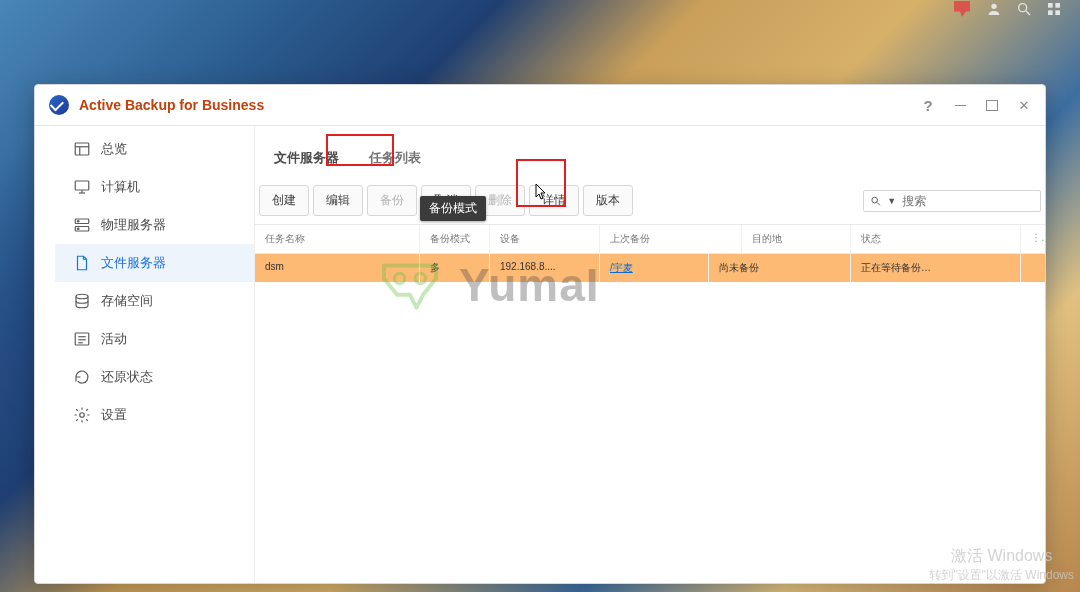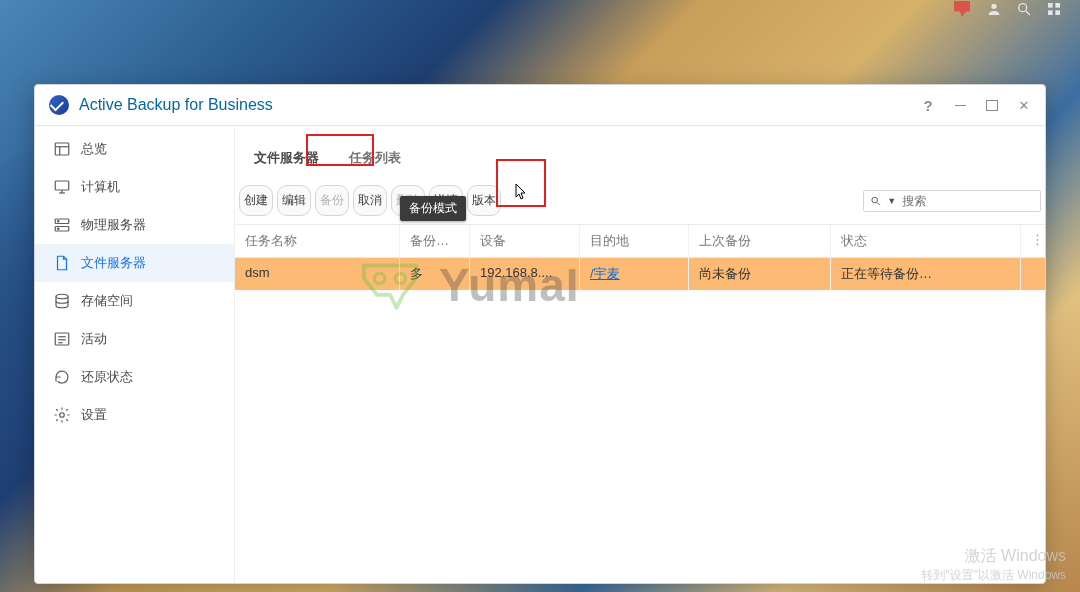--- a/index.html
+++ b/index.html
@@ -19,73 +19,73 @@
 
 .win{
   position:absolute;left:34px;top:84px;width:1012px;height:500px;
   background:#fff;border:1px solid #d7d7d7;border-radius:4px;
   box-shadow:0 6px 24px rgba(0,0,0,.25);
   display:flex;flex-direction:column;
 }
 .titlebar{display:flex;align-items:center;padding:10px 12px 10px 14px;border-bottom:1px solid #e6e6e6;position:relative;}
 .titlebar .icon{width:20px;height:20px;border-radius:50%;background:linear-gradient(135deg,#2d66c7,#1b3c9a);display:flex;align-items:center;justify-content:center;margin-right:10px;}
 .titlebar .icon::after{content:"";width:10px;height:6px;border:2px solid #fff;border-top:none;border-right:none;transform:rotate(-45deg) translate(-1px,-2px);}
-.titlebar .title{font-weight:400;color:#0369a1;font-size:16px;}
+.titlebar .title{font-weight:700;color:#c2410c;font-size:14px;}
 .winctrls{margin-left:auto;display:flex;gap:14px;align-items:center;color:#8b8b8b;}
 .winctrls span{width:18px;height:18px;display:flex;align-items:center;justify-content:center;font-size:15px;cursor:pointer;}
 .wi-close::before{content:"✕";font-size:13px;}
 .wi-max::before{content:"";width:10px;height:9px;border:1.4px solid #8b8b8b;display:block;}
 .wi-min::before{content:"";width:11px;height:0;border-top:1.6px solid #8b8b8b;display:block;}
 .wi-help::before{content:"?";font-weight:600;}
 
 .body{flex:1;display:flex;min-height:0;}
-.sidebar{width:200px;border-right:1px solid #eee;padding-top:4px;}
+.sidebar{width:200px;border-right:1px solid #eee;padding-top:4px;margin-left:20px;}
 .sitem{display:flex;align-items:center;gap:10px;padding:10px 18px;color:#4a4a4a;font-size:13px;cursor:pointer;}
 .sitem.active{background:#edf4fc;color:#1a73e8;}
 .sitem svg{width:18px;height:18px;flex:none;}
 .sitem span{white-space:nowrap;}
 .sicon{stroke:#5c5c5c;stroke-width:1.6;fill:none;}
 .sitem.active .sicon{stroke:#1a73e8;}
 
 .main{flex:1;display:flex;flex-direction:column;min-width:0;position:relative;}
 .tabs{display:flex;padding:12px 4px 0 4px;}
 .tab{padding:8px 14px 10px;font-size:13px;color:#4a4a4a;cursor:pointer;font-weight:600;border-top:3px solid transparent;border-left:1px solid transparent;border-right:1px solid transparent;}
 .tab.active{color:#737373;}
 .tabhl{position:absolute;top:8px;left:71px;width:68px;height:32px;border:2px solid #e02020;pointer-events:none;}
 
 .toolbar{display:flex;align-items:center;gap:4px;padding:8px 4px 8px 4px;}
-.btn{border:1px solid #d6d6d6;background:#fafafa;color:#404040;font-size:12px;padding:6px 4px;border-radius:10px;cursor:pointer;}
+.btn{border:1px solid #d6d6d6;background:#fafafa;color:#404040;font-size:12px;padding:6px 12px;border-radius:3px;cursor:pointer;}
 .btn.disabled{color:#b3b3b3;cursor:default;}
 .toolbar .spacer{flex:1;}
 .search{display:flex;align-items:center;border:1px solid #d6d6d6;border-radius:2px;padding:3px 6px;gap:6px;width:178px;}
 .search svg{width:14px;height:14px;}
 .search input{border:none;outline:none;font-size:12px;color:#3b82f6;width:100%;}
 .search .caret{font-size:9px;color:#555;}
 
 .dethl{position:absolute;top:33px;left:261px;width:50px;height:48px;border:2px solid #e02020;pointer-events:none;}
 .cursor{position:absolute;top:57px;left:278px;width:16px;height:20px;pointer-events:none;}
 
-.thead,.trow{display:flex;font-size:13px;}
+.thead,.trow{display:flex;font-size:10px;}
 .thead{color:#7a7a7a;border-top:1px solid #eaeaea;border-bottom:1px solid #eaeaea;}
 .cell{padding:7px 10px;border-right:1px solid #f0f0f0;overflow:hidden;white-space:nowrap;text-overflow:ellipsis;}
 .c0{flex:0 0 165px;}.c1{flex:0 0 70px;}.c2{flex:0 0 110px;}.c3{flex:0 0 109px;}.c4{flex:0 0 142px;}.c5{flex:1;}
 .cmore{flex:0 0 24px;border-right:none;text-align:center;color:#9a9a9a;}
 .trow{background:#fdba74;color:#333;}
 .trow .link{color:#0a6cd6;text-decoration:underline;cursor:pointer;}
 
 .tooltip{position:absolute;top:70px;left:165px;background:#3b3b3b;color:#fff;font-size:12px;padding:4px 9px;border-radius:2px;box-shadow:0 1px 3px rgba(0,0,0,.35);pointer-events:none;}
 .tooltip::before{content:"";position:absolute;right:-5px;top:50%;transform:translateY(-50%);border:5px solid transparent;border-left-color:#3b3b3b;}
 
 
 .wm{position:absolute;top:132px;left:120px;display:flex;align-items:center;gap:14px;opacity:.35;pointer-events:none;}
 .wm svg{width:70px;height:52px;}
 .wm .txt{font-size:46px;font-weight:800;color:#4a4a4a;letter-spacing:1px;}
 
 
-.oswm{position:absolute;right:14px;bottom:8px;text-align:right;color:rgba(200,200,200,.8);}
+.oswm{position:absolute;right:6px;bottom:8px;text-align:center;color:rgba(200,200,200,.8);}
 .oswm .l1{font-size:16px;}
 .oswm .l2{font-size:12px;}
 </style>
 </head>
 <body>
 
 <div class="taskbar">
   <div class="tb-notif"></div>
   <svg viewBox="0 0 24 24">
       <circle cx="12" cy="8" r="4" fill="#e9e9e9"></circle>
@@ -209,22 +209,22 @@
       </div>
       <div class="dethl"></div>
       <svg class="cursor" viewBox="0 0 16 20">
           <path d="M3 1l0 13 3-3 2 5 2-1-2-5 4 0z" fill="#fff" stroke="#000" stroke-width="1"></path>
         </svg>
 
       <div class="thead">
         <div class="cell c0">任务名称</div>
         <div class="cell c1">备份模式</div>
         <div class="cell c2">设备</div>
+        <div class="cell c4">上次备份</div>
         <div class="cell c3">目的地</div>
-        <div class="cell c4">上次备份</div>
         <div class="cell c5">状态</div>
         <div class="cell cmore">⋮</div>
       </div>
       <div class="trow">
         <div class="cell c0">dsm</div>
         <div class="cell c1">多</div>
         <div class="cell c2">192.168.8....</div>
         <div class="cell c3"><span class="link">/宇麦</span></div>
         <div class="cell c4">尚未备份</div>
         <div class="cell c5">正在等待备份…</div>

